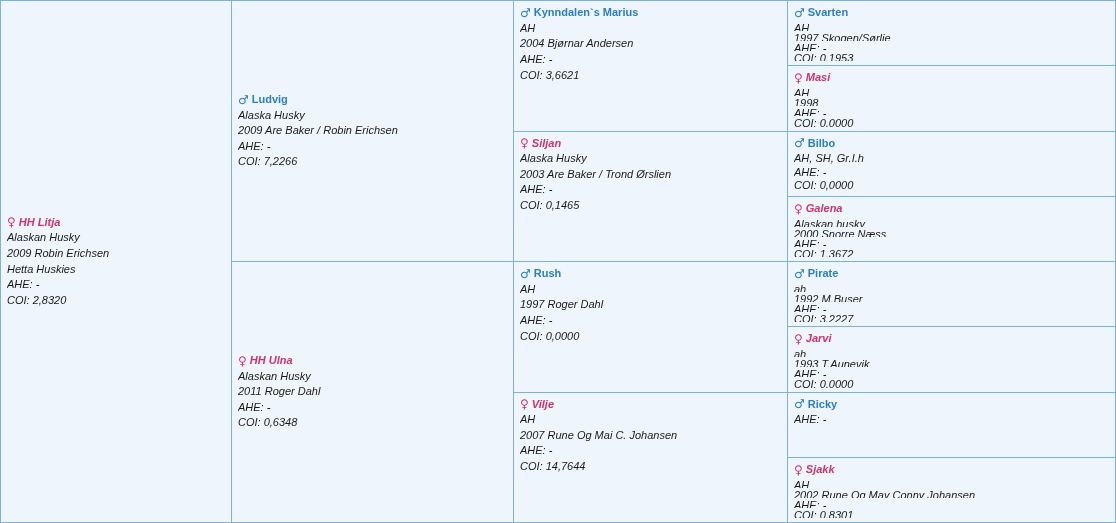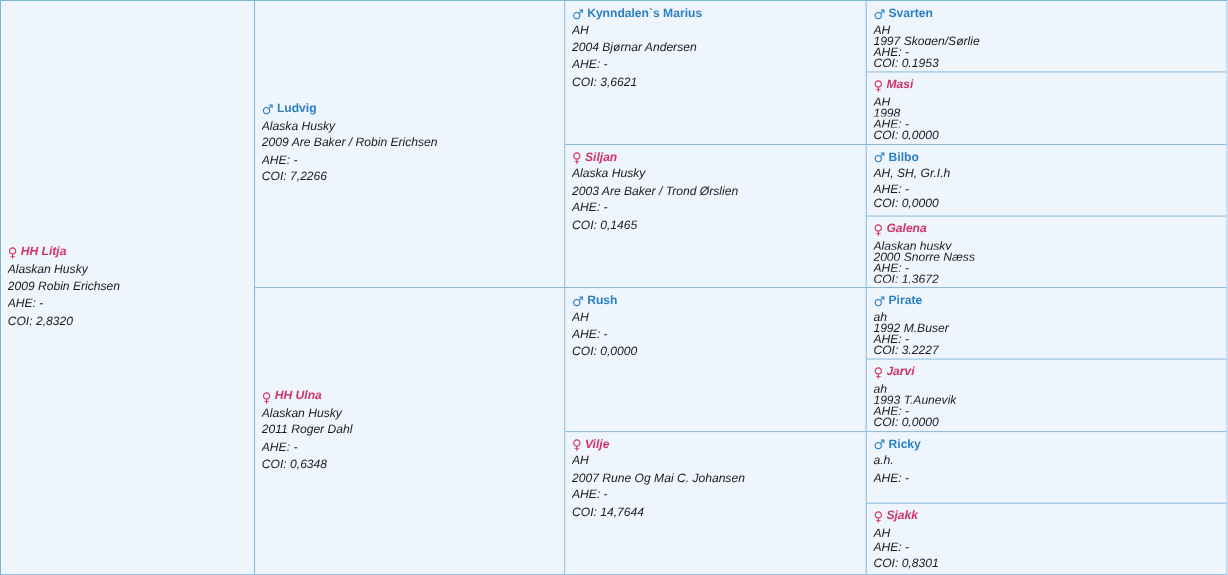--- a/index.html
+++ b/index.html
@@ -81,20 +81,21 @@
 <div id="pedigree">
 
   <div class="col col-1">
     <div class="cell">
       <div class="name-row">
         <span class="sex female">♀</span>
         <span class="name female">HH Litja</span>
       </div>
       <div class="line">Alaskan Husky</div>
       <div class="line">2009 Robin Erichsen</div>
+      <div class="line">Hetta Huskies</div>
       <div class="line">AHE: -</div>
       <div class="line">COI: 2,8320</div>
     </div>
   </div>
 
   <div class="col col-2">
     <div class="cell">
       <div class="name-row">
         <span class="sex male">♂</span>
         <span class="name male">Ludvig</span>
@@ -136,20 +137,21 @@
       <div class="line">2003 Are Baker / Trond Ørslien</div>
       <div class="line">AHE: -</div>
       <div class="line">COI: 0,1465</div>
     </div>
     <div class="cell">
       <div class="name-row">
         <span class="sex male">♂</span>
         <span class="name male">Rush</span>
       </div>
       <div class="line">AH</div>
+      <div class="line">1997 Roger Dahl</div>
       <div class="line">AHE: -</div>
       <div class="line">COI: 0,0000</div>
     </div>
     <div class="cell">
       <div class="name-row">
         <span class="sex female">♀</span>
         <span class="name female">Vilje</span>
       </div>
       <div class="line">AH</div>
       <div class="line">2007 Rune Og Mai C. Johansen</div>
@@ -217,28 +219,28 @@
       <div class="line">ah</div>
       <div class="line">1993 T.Aunevik</div>
       <div class="line">AHE: -</div>
       <div class="line">COI: 0,0000</div>
     </div>
     <div class="cell">
       <div class="name-row">
         <span class="sex male">♂</span>
         <span class="name male">Ricky</span>
       </div>
-      <div class="line">a.h.</div>
 
       <div class="line">AHE: -</div>
     </div>
     <div class="cell">
       <div class="name-row">
         <span class="sex female">♀</span>
         <span class="name female">Sjakk</span>
       </div>
       <div class="line">AH</div>
+      <div class="line">2002 Rune Og May Conny Johansen</div>
       <div class="line">AHE: -</div>
       <div class="line">COI: 0,8301</div>
     </div>
   </div>
 
 </div>
 
 </body></html>

